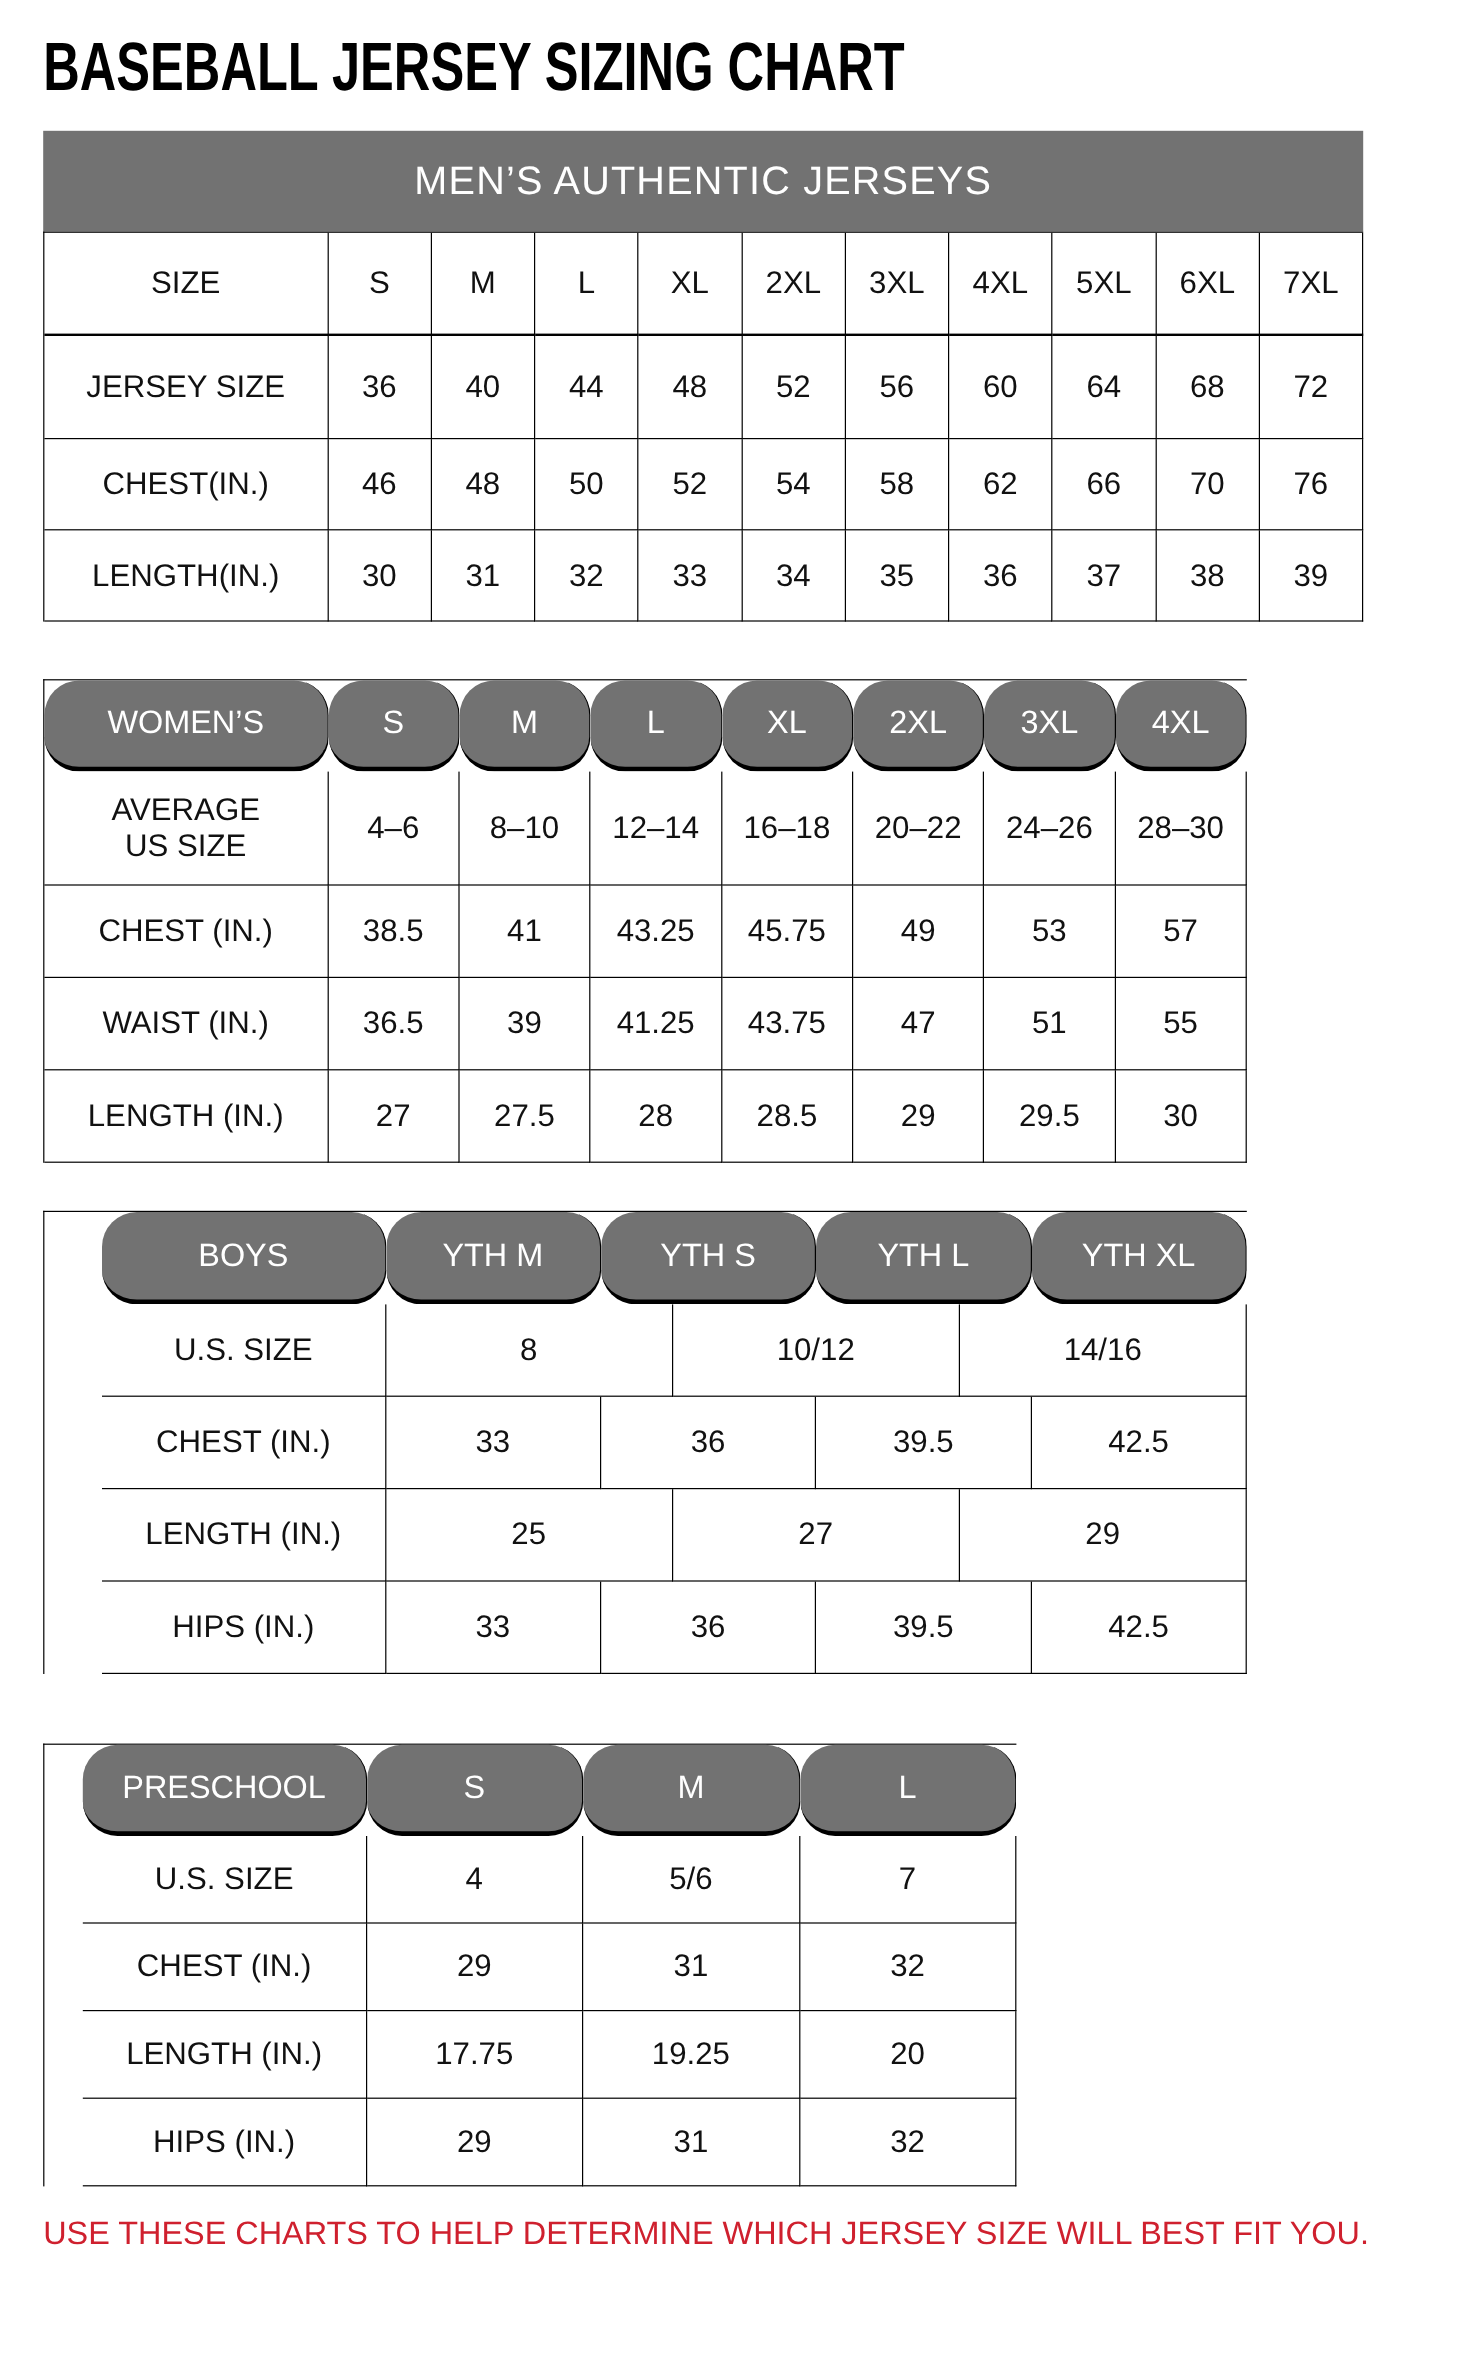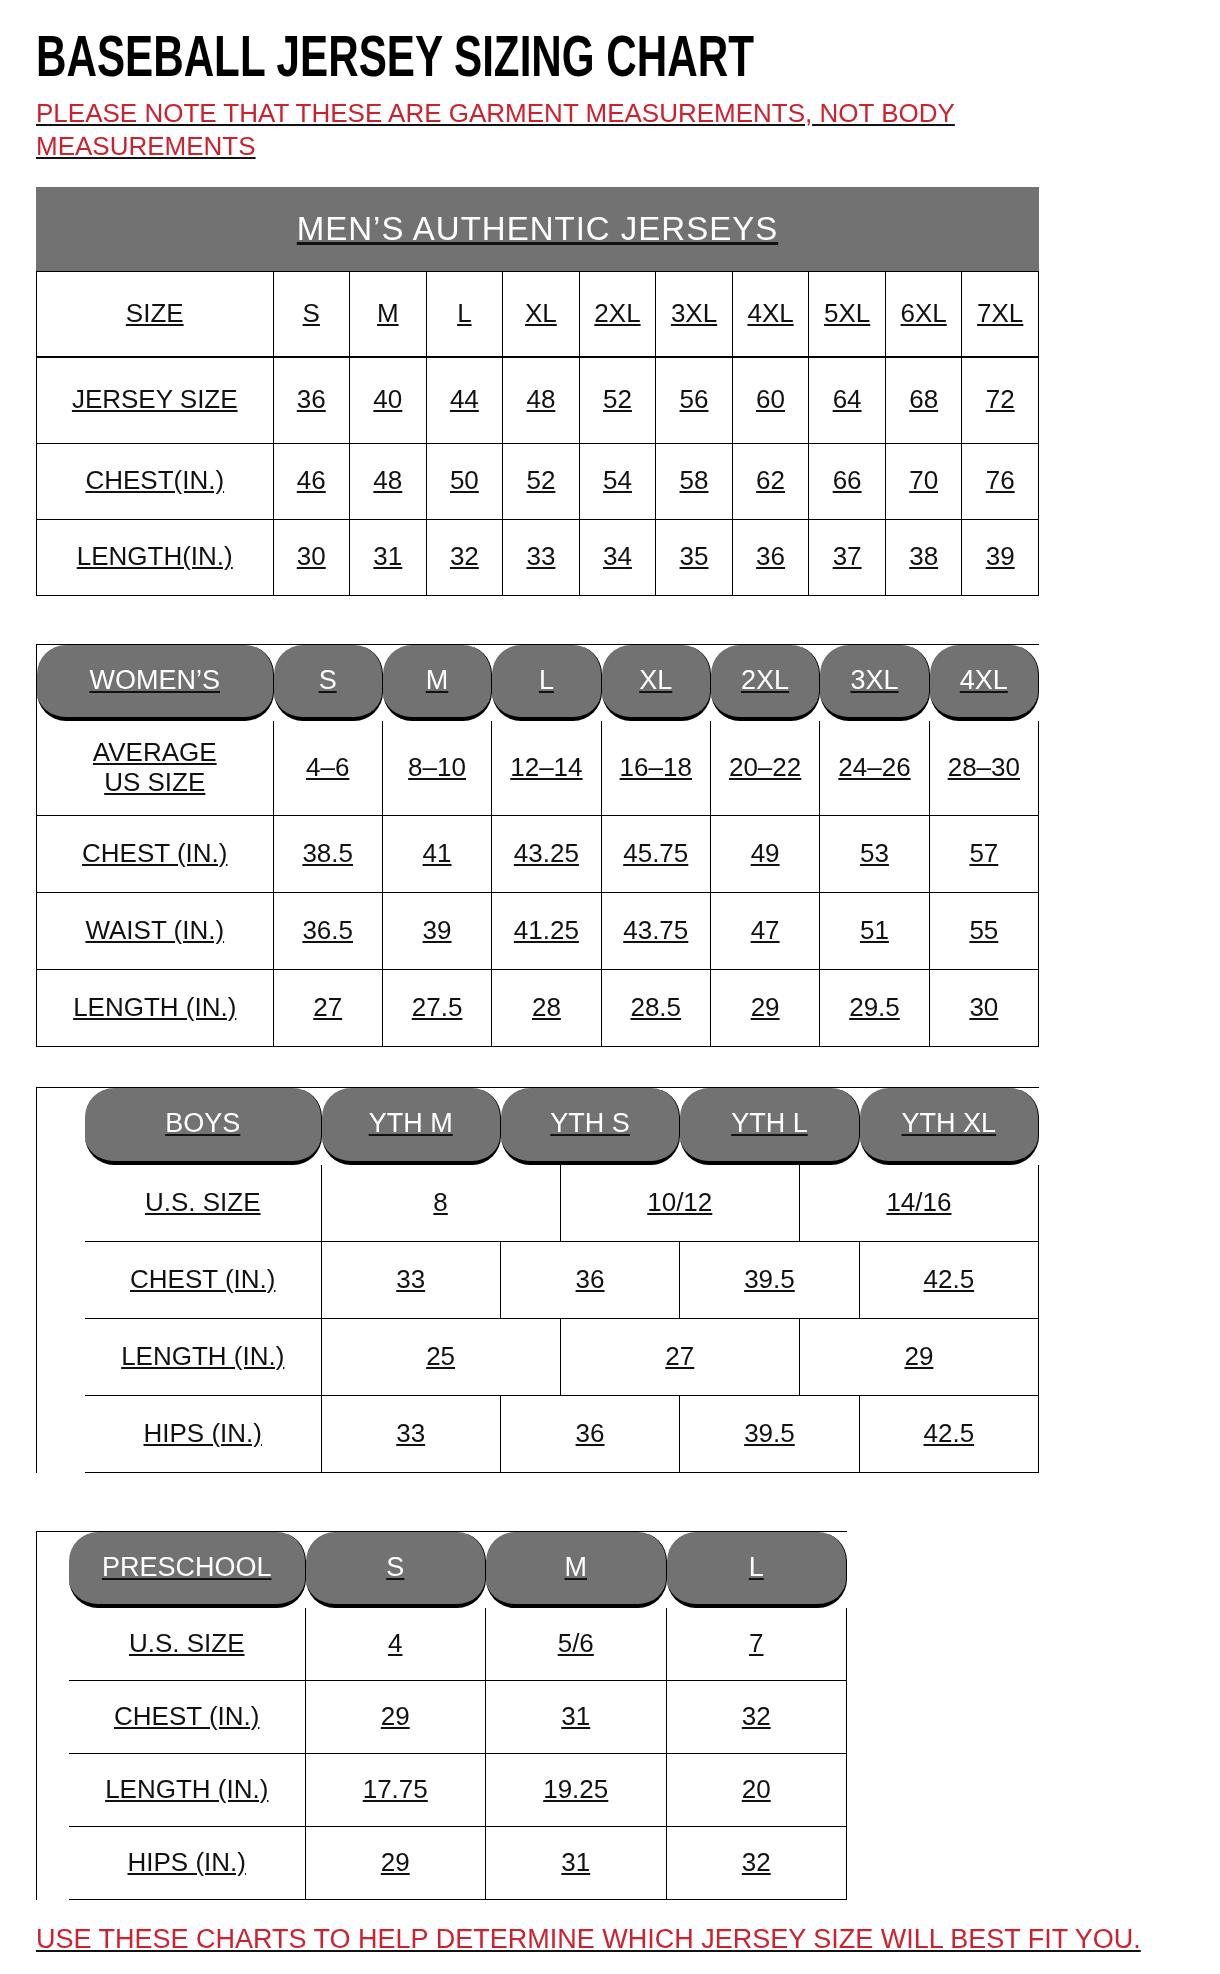--- a/index.html
+++ b/index.html
@@ -2,21 +2,21 @@
 <html style="--accent-red: #cf202e; --header-gray: #727272; --text-black: #111111;"><head>
 <meta charset="utf-8">
 <style>
   html,body{margin:0;padding:0;background:#ffffff;}
   body{
     width:1220px;
     font-family:"Liberation Sans","DejaVu Sans",sans-serif;
     color:var(--text-black,#111);
     -webkit-font-smoothing:antialiased;
   }
-  .page{padding:22px 36px 20px 36px;text-decoration:underline;}
+  .page{padding:22px 36px 20px 36px;}
 
   
   .title{
     font-size:57px;
     font-weight:bold;
     letter-spacing:0px;
     color:#000;
     display:inline-block;
     transform:scaleX(0.74);
     transform-origin:left center;
@@ -30,21 +30,21 @@
     margin-top:12px;
     max-width:920px;
     font-size:26px;
     line-height:1.26;
     color:var(--accent-red,#cf202e);
     font-weight:normal;
   }
 
   
   .table-wrap{position:relative;}
-  .mens-wrap{margin-top:24px;width:1003px;}
+  .mens-wrap{margin-top:24px;width:1100px;}
   .womens-wrap{margin-top:48px;width:1003px;}
   .boys-wrap{margin-top:40px;width:1003px;}
   .preschool-wrap{margin-top:58px;width:811px;}
 
   .sz-banner{
     background:var(--header-gray,#727272);
     color:#fff;
     height:84px;
     display:flex;
     align-items:center;
@@ -103,21 +103,20 @@
     white-space:nowrap;
   }
 </style>
 </head>
 <body>
 
 <div class="page">
 
   <h1 class="title">BASEBALL JERSEY SIZING CHART</h1>
 
-  <div class="note">PLEASE NOTE THAT THESE ARE GARMENT MEASUREMENTS, NOT BODY MEASUREMENTS</div>
 
   <section class="table-wrap mens-wrap">
     <div class="sz-banner">MEN’S AUTHENTIC JERSEYS</div>
     <div class="sz-grid">
         <div class="sz-row">
           <div class="sz-cell label">SIZE</div>
           <div class="sz-cell">S</div>
           <div class="sz-cell">M</div>
           <div class="sz-cell">L</div>
           <div class="sz-cell">XL</div>

